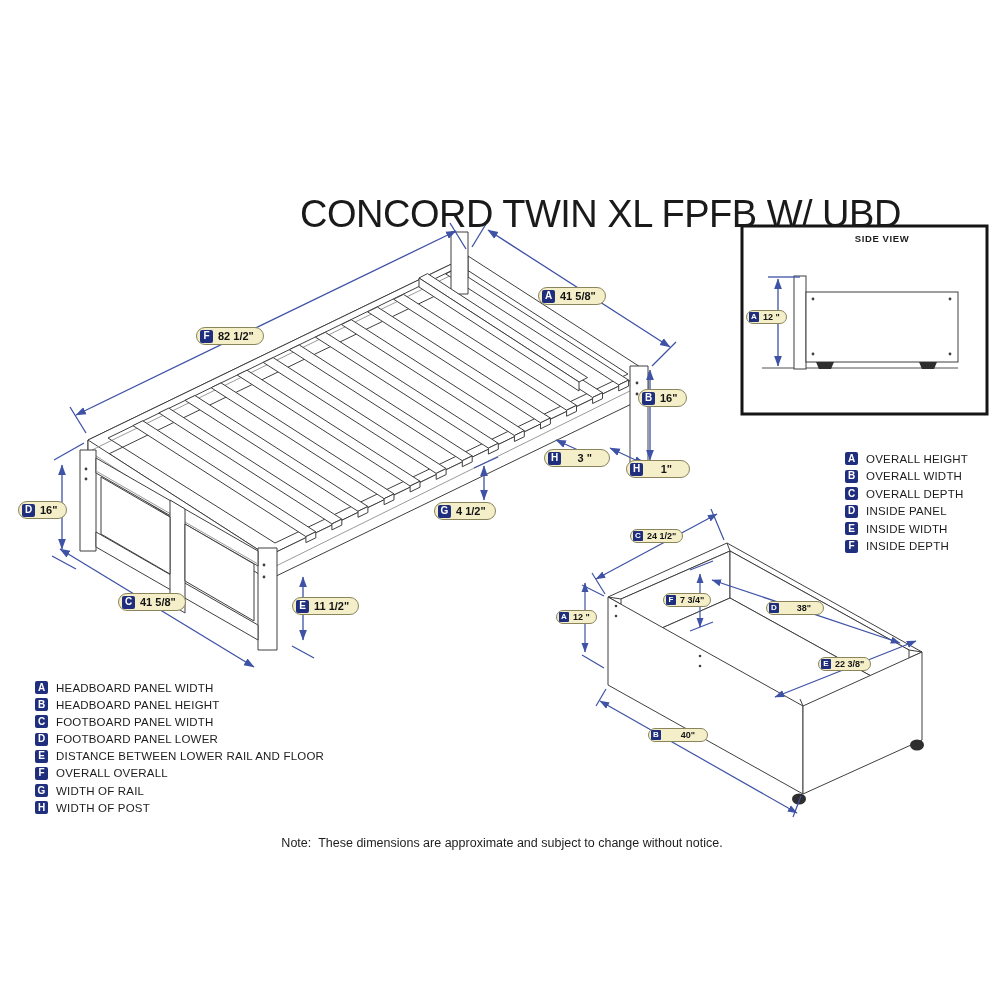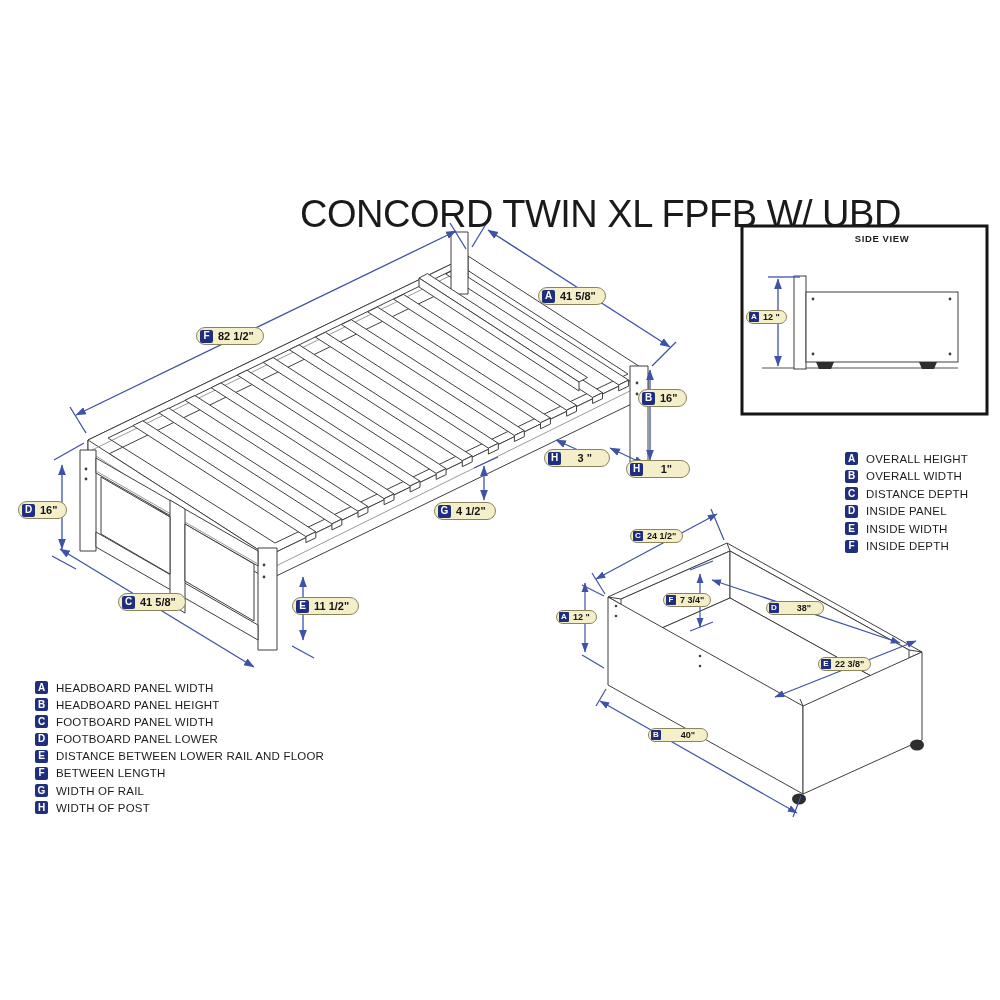--- a/index.html
+++ b/index.html
@@ -278,21 +278,21 @@
     <div class="leg-row">
       <span class="leg-chip">A</span>
       <span class="leg-label">OVERALL HEIGHT</span>
     </div>
     <div class="leg-row">
       <span class="leg-chip">B</span>
       <span class="leg-label">OVERALL WIDTH</span>
     </div>
     <div class="leg-row">
       <span class="leg-chip">C</span>
-      <span class="leg-label">DISTANCE DEPTH</span>
+      <span class="leg-label">OVERALL DEPTH</span>
     </div>
     <div class="leg-row">
       <span class="leg-chip">D</span>
       <span class="leg-label">INSIDE PANEL</span>
     </div>
     <div class="leg-row">
       <span class="leg-chip">E</span>
       <span class="leg-label">INSIDE WIDTH</span>
     </div>
     <div class="leg-row">
@@ -317,28 +317,29 @@
     <div class="leg-row">
       <span class="leg-chip">D</span>
       <span class="leg-label">FOOTBOARD PANEL LOWER</span>
     </div>
     <div class="leg-row">
       <span class="leg-chip">E</span>
       <span class="leg-label">DISTANCE BETWEEN LOWER RAIL AND FLOOR</span>
     </div>
     <div class="leg-row">
       <span class="leg-chip">F</span>
-      <span class="leg-label">BETWEEN LENGTH</span>
+      <span class="leg-label">OVERALL OVERALL</span>
     </div>
     <div class="leg-row">
       <span class="leg-chip">G</span>
       <span class="leg-label">WIDTH OF RAIL</span>
     </div>
     <div class="leg-row">
       <span class="leg-chip">H</span>
       <span class="leg-label">WIDTH OF POST</span>
     </div>
   </div>
 
   <div class="overlay note">
+    <div class="nline"><span>Note:</span>&nbsp;&nbsp;<span>These dimensions are approximate and subject to change without notice.</span></div>
   </div>
 
 </div>
 
 </body></html>

